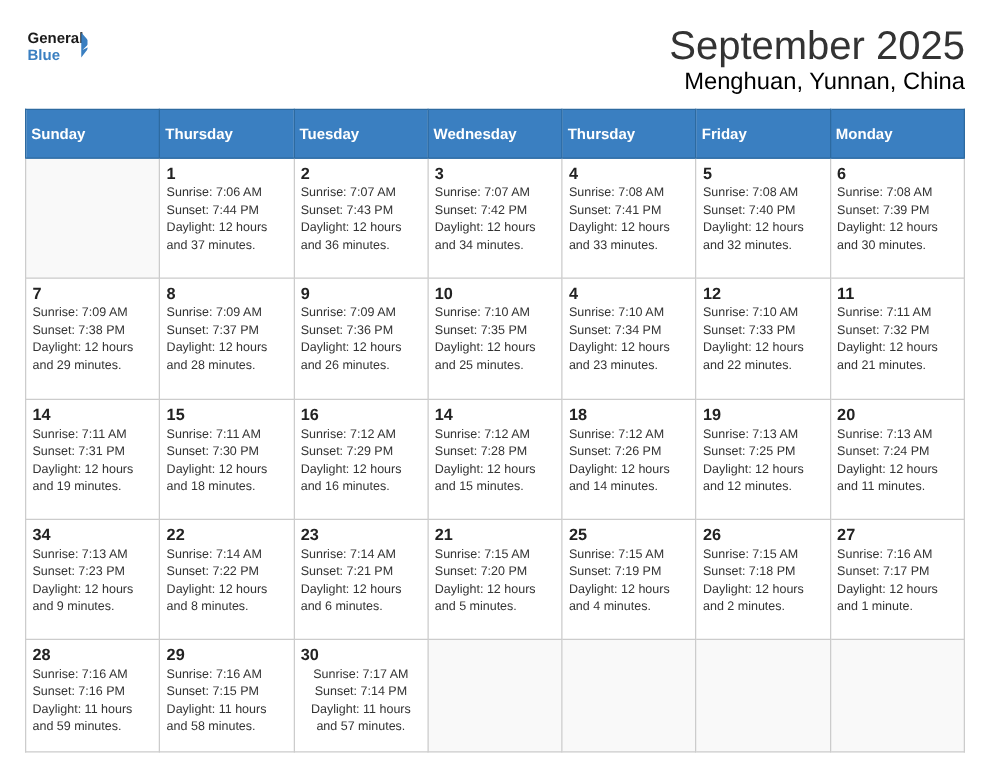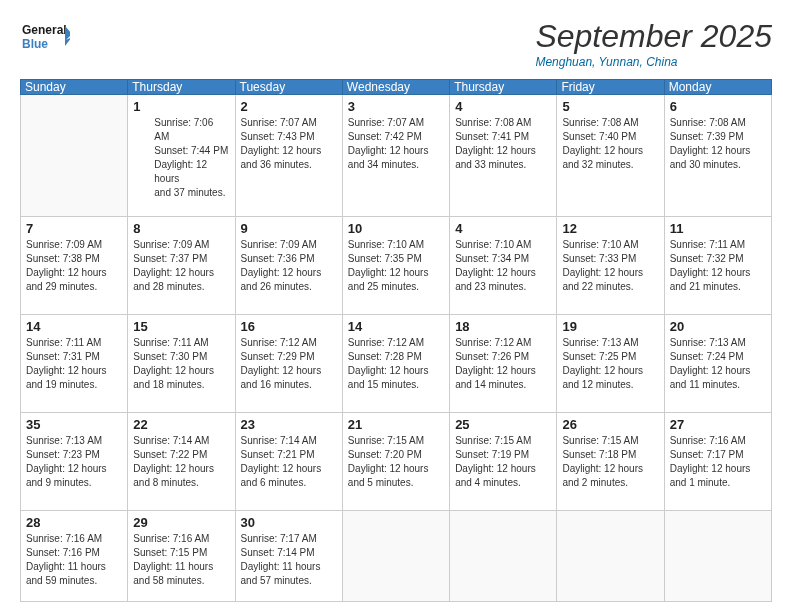--- a/index.html
+++ b/index.html
@@ -22,44 +22,44 @@
       justify-content: space-between;
       align-items: flex-start;
       margin-bottom: 10px;
     }
     .logo {
       display: flex;
       align-items: center;
       gap: 6px;
     }
     .title-block {
-      font-style: italic;
+      text-align: right;
     }
     .month-title {
       font-size: 32px;
       color: #333;
       font-weight: normal;
     }
     .location {
-      font-size: 12px;
-      color: #0369a1;
+      font-size: 19px;
+      color: #000000;
     }
     .calendar {
       flex: 1;
       border: 1px solid #ccc;
       border-collapse: collapse;
       width: 100%;
       table-layout: fixed;
     }
     .calendar th {
       background: #3a7fc1;
       color: #fff;
       font-size: 12px;
-      font-weight: normal;
-      padding: 0 4px;
+      font-weight: bold;
+      padding: 12px 4px;
       text-align: left;
       border: 1px solid #2d6aa0;
     }
     .calendar td {
       border: 1px solid #ccc;
       vertical-align: top;
       padding: 4px 5px;
       font-size: 10.5px;
       color: #333;
       height: 88px;
@@ -114,21 +114,21 @@
         <th>Thursday</th>
         <th>Friday</th>
         <th>Monday</th>
       </tr>
     </thead>
     <tbody id="calendar-body">
     <tr class="week-row">
           <td class="empty"></td>
           <td>
             <span class="day-number">1</span>
-            <div class="day-info" style="white-space: pre-line; margin-left: 21px;">Sunrise: 7:06 AM
+            <div class="day-info" style="white-space: pre-line;">Sunrise: 7:06 AM
 Sunset: 7:44 PM
 Daylight: 12 hours
 and 37 minutes.</div>
           </td>
           <td>
             <span class="day-number">2</span>
             <div class="day-info" style="white-space: pre-line;">Sunrise: 7:07 AM
 Sunset: 7:43 PM
 Daylight: 12 hours
 and 36 minutes.</div>
@@ -259,21 +259,21 @@
           <td>
             <span class="day-number">20</span>
             <div class="day-info" style="white-space: pre-line;">Sunrise: 7:13 AM
 Sunset: 7:24 PM
 Daylight: 12 hours
 and 11 minutes.</div>
           </td>
         </tr>
         <tr class="week-row">
           <td>
-            <span class="day-number">35</span>
+            <span class="day-number">34</span>
             <div class="day-info" style="white-space: pre-line;">Sunrise: 7:13 AM
 Sunset: 7:23 PM
 Daylight: 12 hours
 and 9 minutes.</div>
           </td>
           <td>
             <span class="day-number">22</span>
             <div class="day-info" style="white-space: pre-line;">Sunrise: 7:14 AM
 Sunset: 7:22 PM
 Daylight: 12 hours
@@ -325,21 +325,21 @@
           </td>
           <td>
             <span class="day-number">29</span>
             <div class="day-info" style="white-space: pre-line;">Sunrise: 7:16 AM
 Sunset: 7:15 PM
 Daylight: 11 hours
 and 58 minutes.</div>
           </td>
           <td>
             <span class="day-number">30</span>
-            <div class="day-info" style="white-space: pre-line;">Sunrise: 7:17 AM
+            <div class="day-info" style="white-space: pre-line; text-align: center;">Sunrise: 7:17 AM
 Sunset: 7:14 PM
 Daylight: 11 hours
 and 57 minutes.</div>
           </td>
           <td class="empty"></td>
           <td class="empty"></td>
           <td class="empty"></td>
           <td class="empty"></td>
         </tr>
       </tbody>

